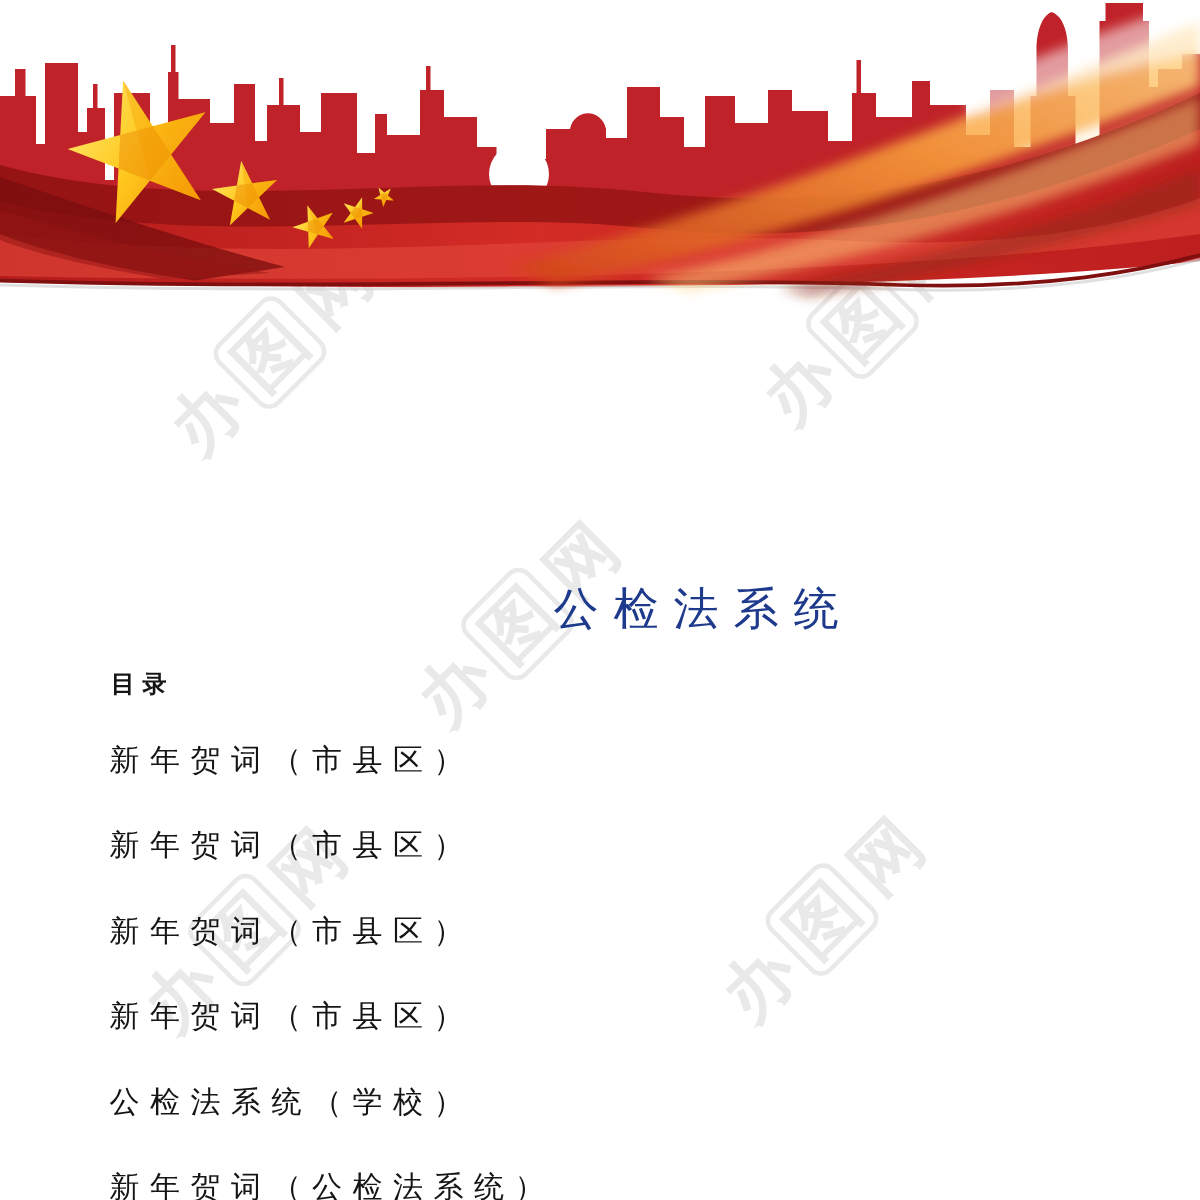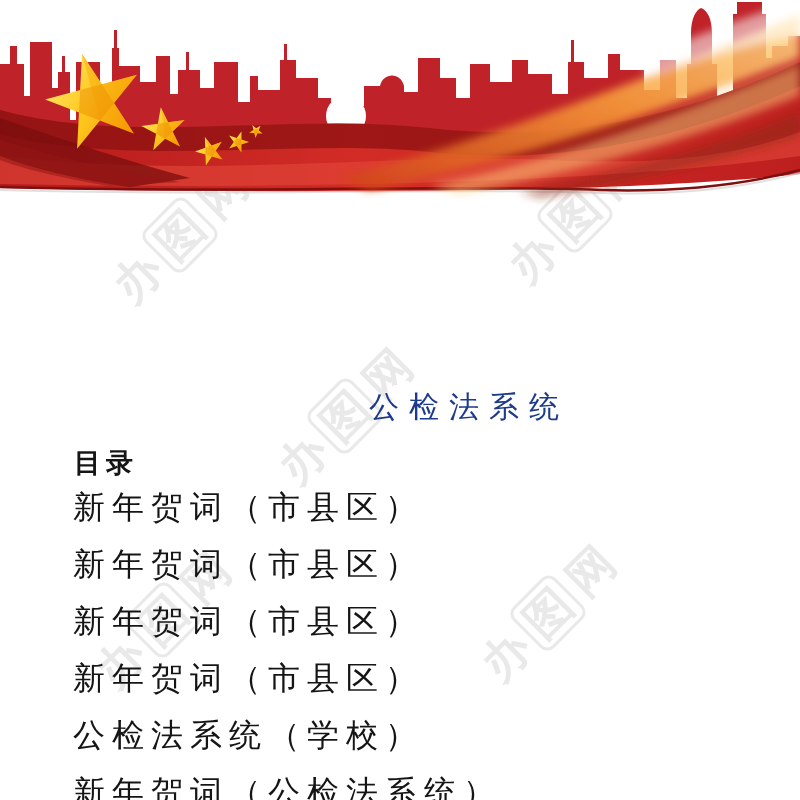--- a/index.html
+++ b/index.html
@@ -29,26 +29,26 @@
 
   
   .doc{position:absolute;inset:0;z-index:3;}
   .doc-title{
     position:absolute;left:369px;top:390px;
     font-size:30px;letter-spacing:10px;line-height:1.15;
     color:var(--title-blue,#1e3a8c);white-space:nowrap;
   }
   .toc-heading{
     position:absolute;left:74px;top:448px;
-    font-size:27px;font-weight:bold;letter-spacing:5px;line-height:1.15;
+    font-size:16px;font-weight:bold;letter-spacing:5px;line-height:1.15;
     color:var(--text-black,#111);white-space:nowrap;
   }
   .toc-list{position:absolute;left:73px;top:493px;}
   .toc-item{
-    font-size:32px;letter-spacing:7px;line-height:28px;height:28px;
+    font-size:20px;letter-spacing:7px;line-height:28px;height:28px;
     margin-bottom:29px;color:var(--text-black,#111);white-space:nowrap;
   }
 </style>
 </head>
 <body>
 
 <div class="page">
 
   <div class="wm" style="left:180px;top:235px">
     <span>办</span>

